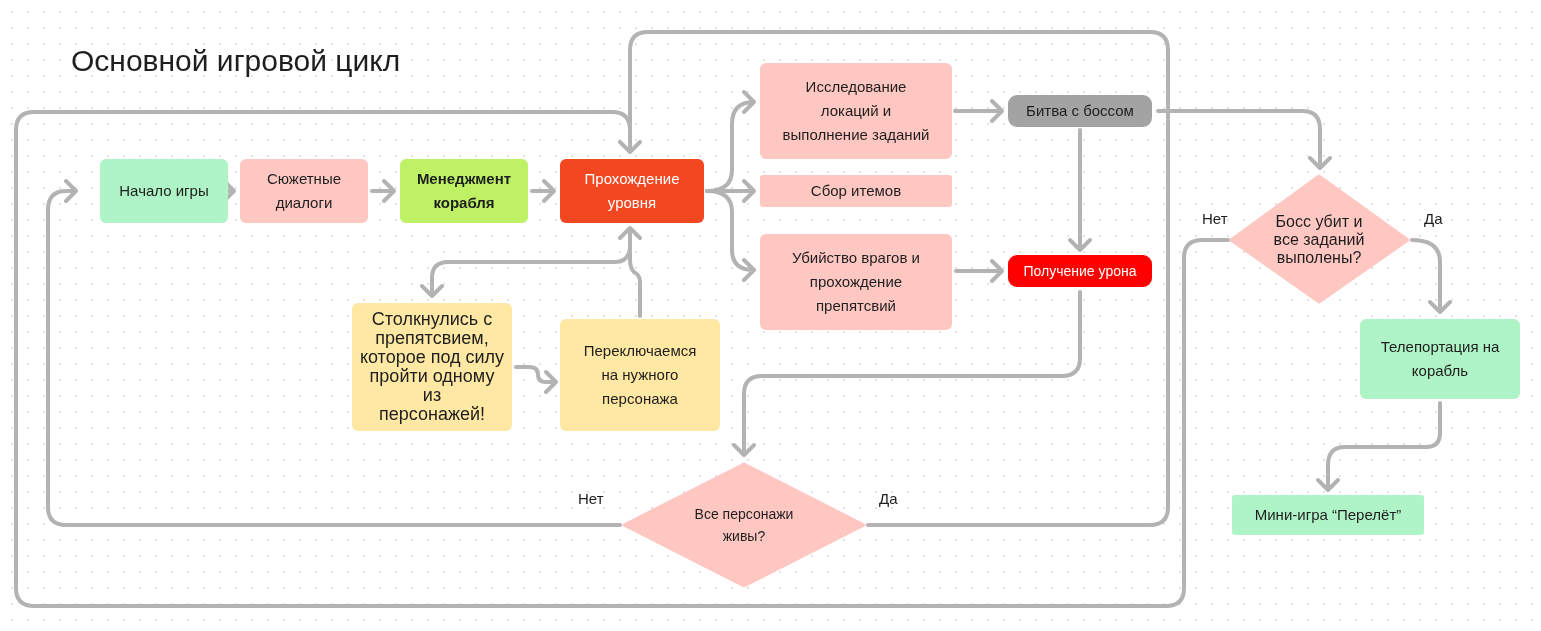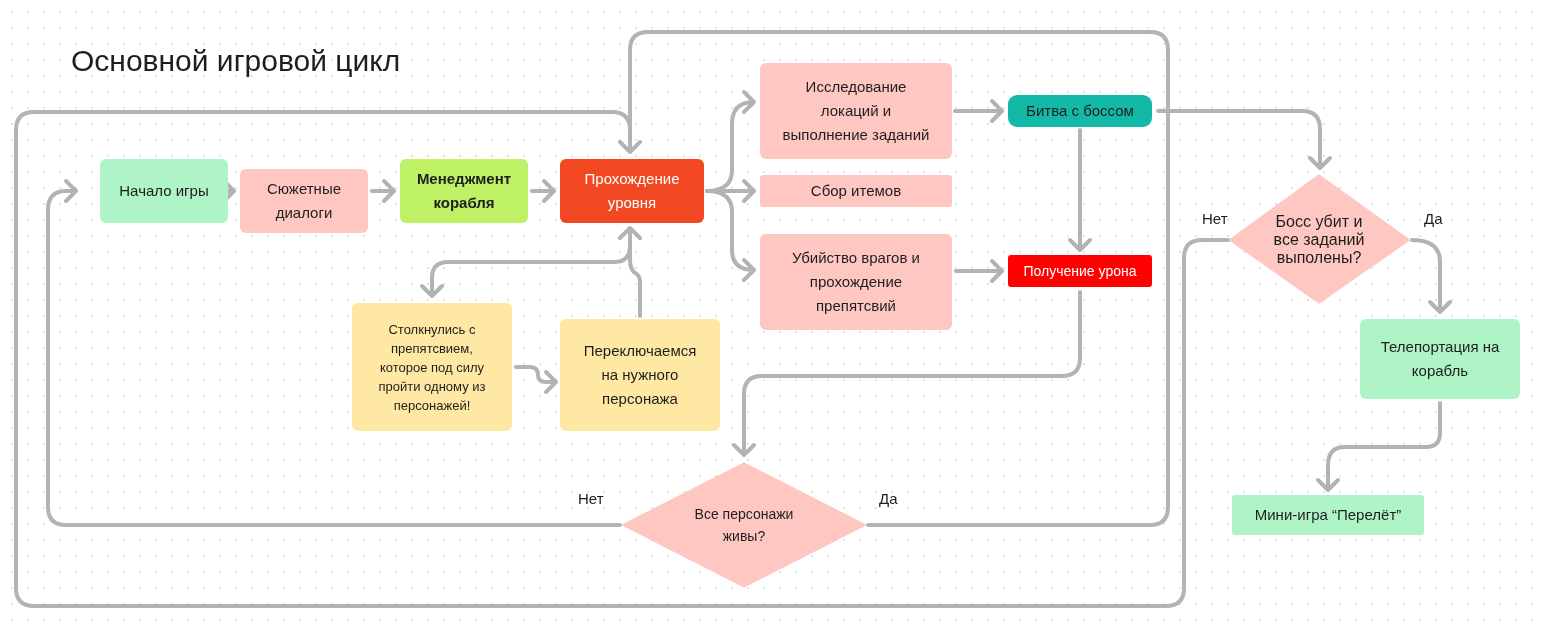--- a/index.html
+++ b/index.html
@@ -20,24 +20,24 @@
   .node {
     position: absolute; display: flex; align-items: center; justify-content: center;
     text-align: center; border-radius: 6px; font-size: 15px; line-height: 24px;
     color: #1e1e1e; box-sizing: border-box; padding: 0 6px;
   }
   .node span { white-space: pre-line; }
   .green { background: #aff4c6; }
   .pink { background: #ffc7c2; }
   .purple { background: #bef264; font-weight: bold; }
   .orange-red { background: #f24822; color: #ffffff; }
-  .amber { background: #14b8a6; border-radius: 9px; }
-  .red { background: #ff0000; color: #ffffff; border-radius: 3px; font-size: 14px; }
+  .amber { background: #a3a3a3; border-radius: 9px; }
+  .red { background: #ff0000; color: #ffffff; border-radius: 9px; font-size: 14px; }
   .yellow { background: #ffe8a3; }
-  .small { font-size: 13px; line-height: 19px; }
+  .small { font-size: 18px; line-height: 19px; }
   .diamond-text {
     position: absolute; display: flex; align-items: center; justify-content: center;
     text-align: center; color: #1e1e1e;
   }
   .diamond-text span { white-space: pre-line; }
   .label { position: absolute; font-size: 15px; color: #1e1e1e; }
 </style>
 </head>
 <body>
 
@@ -83,21 +83,21 @@
   <path d="M630,228 V246 Q630,262 614,262 H448 Q432,262 432,278 V296 M422,286 L432,296 L442,286 M620,238 L630,228 L640,238"></path>
 
   <path d="M516,367 H530 Q538,367 538,375 Q538,382 546,382 H556 M546,372 L556,382 L546,392"></path>
 
   <path d="M640,316 V282 Q640,275 634,272 Q630,268 630,260 V246"></path>
 </svg>
 
 <div class="node green" style="left:80px;top:159px;width:128px;height:64px;margin-left:20px;">
   <span>Начало игры</span>
 </div>
-<div class="node pink" style="left:240px;top:159px;width:128px;height:64px;margin-top:10px;">
+<div class="node pink" style="left:240px;top:159px;width:128px;height:64px;">
   <span>Сюжетные
 диалоги</span>
 </div>
 <div class="node purple" style="left:400px;top:159px;width:128px;height:64px;">
   <span>Менеджмент
 корабля</span>
 </div>
 <div class="node orange-red" style="left:560px;top:159px;width:144px;height:64px;">
   <span>Прохождение
 уровня</span>

